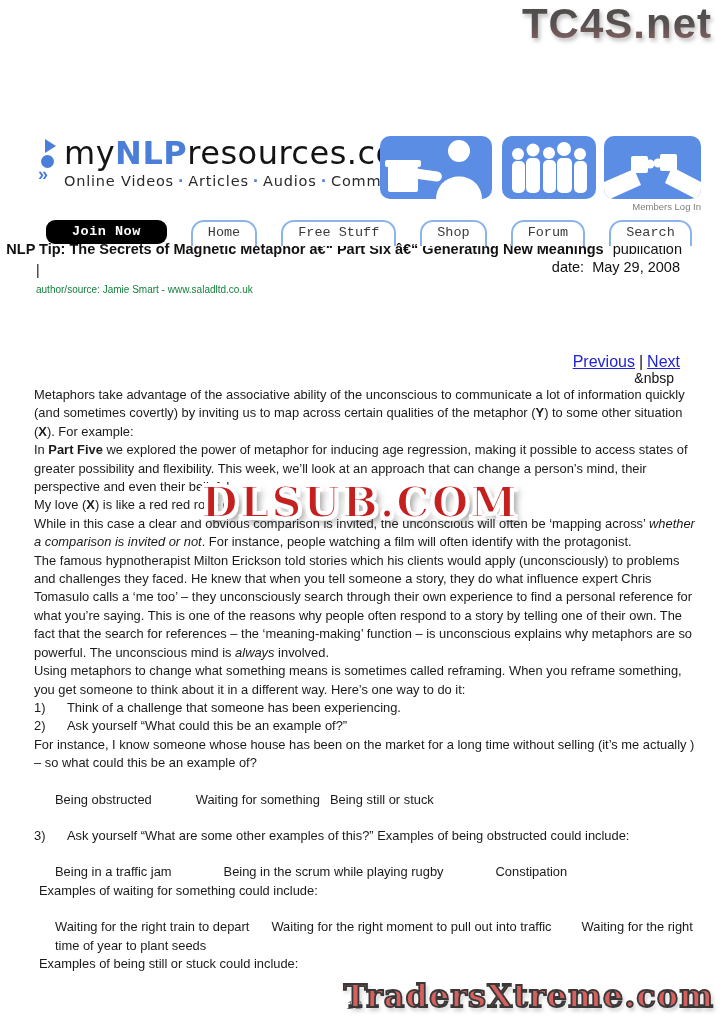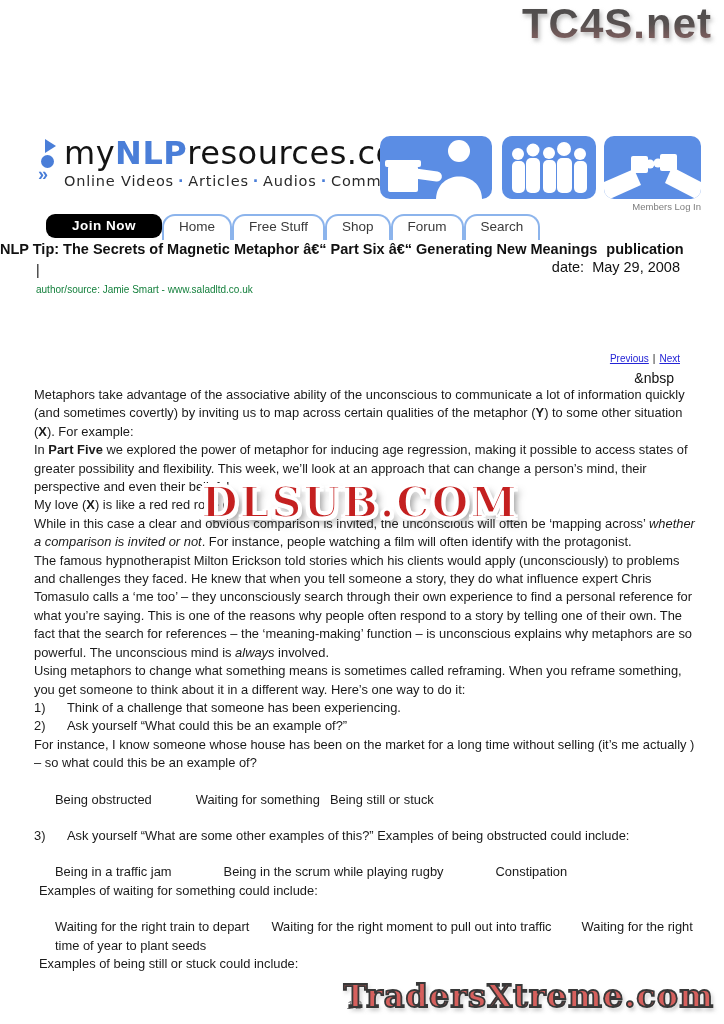--- a/index.html
+++ b/index.html
@@ -26,34 +26,34 @@
 
   
   .tile{position:absolute;top:136px;height:63px;background:#5b8de4;border-radius:10px;overflow:hidden;}
   .t1{left:380px;width:112px;}
   .t2{left:502px;width:94px;}
   .t3{left:604px;width:97px;}
   .tile svg{display:block;width:100%;height:100%;}
   .members{position:absolute;top:201px;left:584px;width:117px;text-align:right;font-size:9.5px;color:#7d7d7d;}
 
   
-  .nav{position:absolute;top:214px;left:46px;display:flex;gap:0;align-items:flex-start;z-index:2;}
+  .nav{position:absolute;top:220px;left:46px;display:flex;gap:24px;align-items:flex-start;z-index:2;font-family:Liberation Mono, monospace;}
   .join{background:#000;color:#fff;font-weight:bold;font-size:13.5px;padding:4px 26px 5px;border-radius:9px;letter-spacing:0.5px;}
   .tab{border:2px solid #8cb4ec;border-bottom:none;border-radius:13px 13px 0 0;padding:3px 15px 6px;
        font-size:13.5px;color:#3a3a3a;background:#fff;}
 
   
   .titleline{position:absolute;top:241px;left:0;right:38px;text-align:right;white-space:nowrap;font-size:14.5px;color:#111;}
-  .pubword{font-weight:bold;margin-left:9px;}
+  .pubword{font-weight:normal;margin-left:9px;}
   .dateline{position:absolute;top:259px;right:40px;font-size:14.5px;color:#111;white-space:pre;}
   .pipe{position:absolute;top:262px;left:36px;font-size:14px;color:#111;}
   .author{position:absolute;top:284px;left:36px;font-size:10px;color:#15803d;}
 
   
-  .pn{position:absolute;top:353px;right:40px;font-size:10px;color:#111;margin-left:20px;}
+  .pn{position:absolute;top:353px;right:40px;font-size:16px;color:#111;margin-left:20px;}
   .pn .lnk{color:#2323d6;text-decoration:underline;cursor:pointer;}
   .pn .lsep{margin:0 4px;}
   .nbspline{position:absolute;top:370px;right:46px;font-size:14px;color:#111;}
 
   
   .bodytext{position:absolute;top:386px;left:34px;width:662px;font-size:12.9px;line-height:18.4px;color:#1a1a1a;}
   .num{display:inline-block;width:33px;}
   .sp{height:18px;}
   .row{padding-left:21px;}
   .exline{padding-left:5px;}

